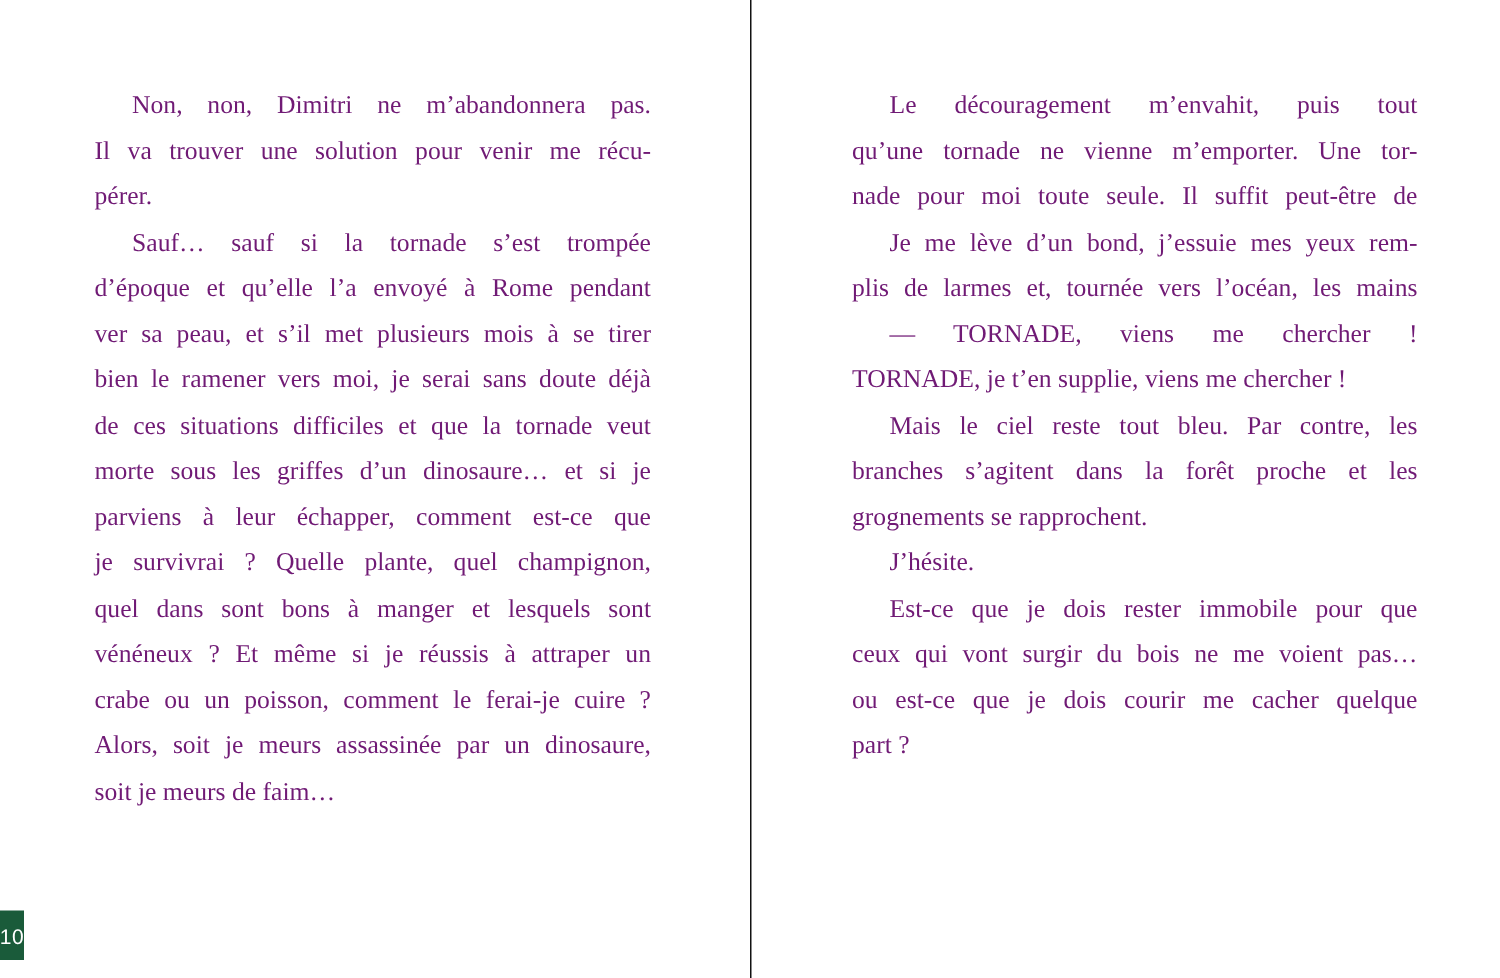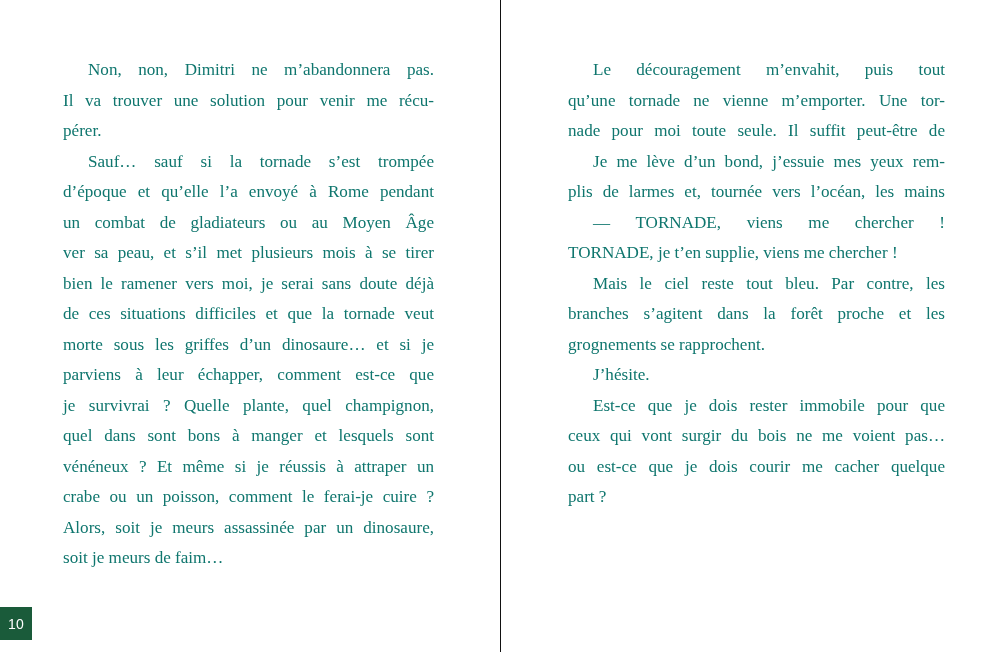--- a/index.html
+++ b/index.html
@@ -38,21 +38,21 @@
   }
 
   .page-left  { left: 0;   width: 500px; }
   .page-right { left: 501px; width: 499px; }
 
   .text-block {
     position: absolute;
     top: 55px;
     font-size: 17.1px;
     line-height: 30.5px;
-    color: #0f766e;
+    color: #701a75;
     text-align: justify;
     -webkit-font-smoothing: antialiased;
   }
 
   .page-left .text-block {
     left: 63px;
     width: 371px;
   }
 
   .page-right .text-block {
@@ -86,21 +86,21 @@
   .line.indent.last {
     text-indent: 25px;
     text-align-last: left;
   }
 
   
   .page-number-tab {
     position: absolute;
     left: 0;
     top: 607px;
-    width: 32px;
+    width: 16px;
     height: 33px;
     background: #1a5b3a;
     display: flex;
     align-items: center;
     justify-content: center;
   }
 
   .page-number-tab .folio {
     color: #ffffff;
     font-size: 14px;
@@ -117,21 +117,20 @@
   <div class="page page-left">
     <div class="text-block">
         <p class="para">
           <span class="line indent">Non, non, Dimitri ne m’abandonnera pas.</span>
           <span class="line">Il va trouver une solution pour venir me récu-</span>
           <span class="line last">pérer.</span>
         </p>
         <p class="para">
           <span class="line indent">Sauf… sauf si la tornade s’est trompée</span>
           <span class="line">d’époque et qu’elle l’a envoyé à Rome pendant</span>
-          <span class="line">un combat de gladiateurs ou au Moyen Âge</span>
           <span class="line">ver sa peau, et s’il met plusieurs mois à se tirer</span>
           <span class="line">bien le ramener vers moi, je serai sans doute déjà</span>
           <span class="line">de ces situations difficiles et que la tornade veut</span>
           <span class="line">morte sous les griffes d’un dinosaure… et si je</span>
           <span class="line">parviens à leur échapper, comment est-ce que</span>
           <span class="line">je survivrai ? Quelle plante, quel champignon,</span>
           <span class="line">quel dans sont bons à manger et lesquels sont</span>
           <span class="line">vénéneux ? Et même si je réussis à attraper un</span>
           <span class="line">crabe ou un poisson, comment le ferai-je cuire ?</span>
           <span class="line">Alors, soit je meurs assassinée par un dinosaure,</span>

